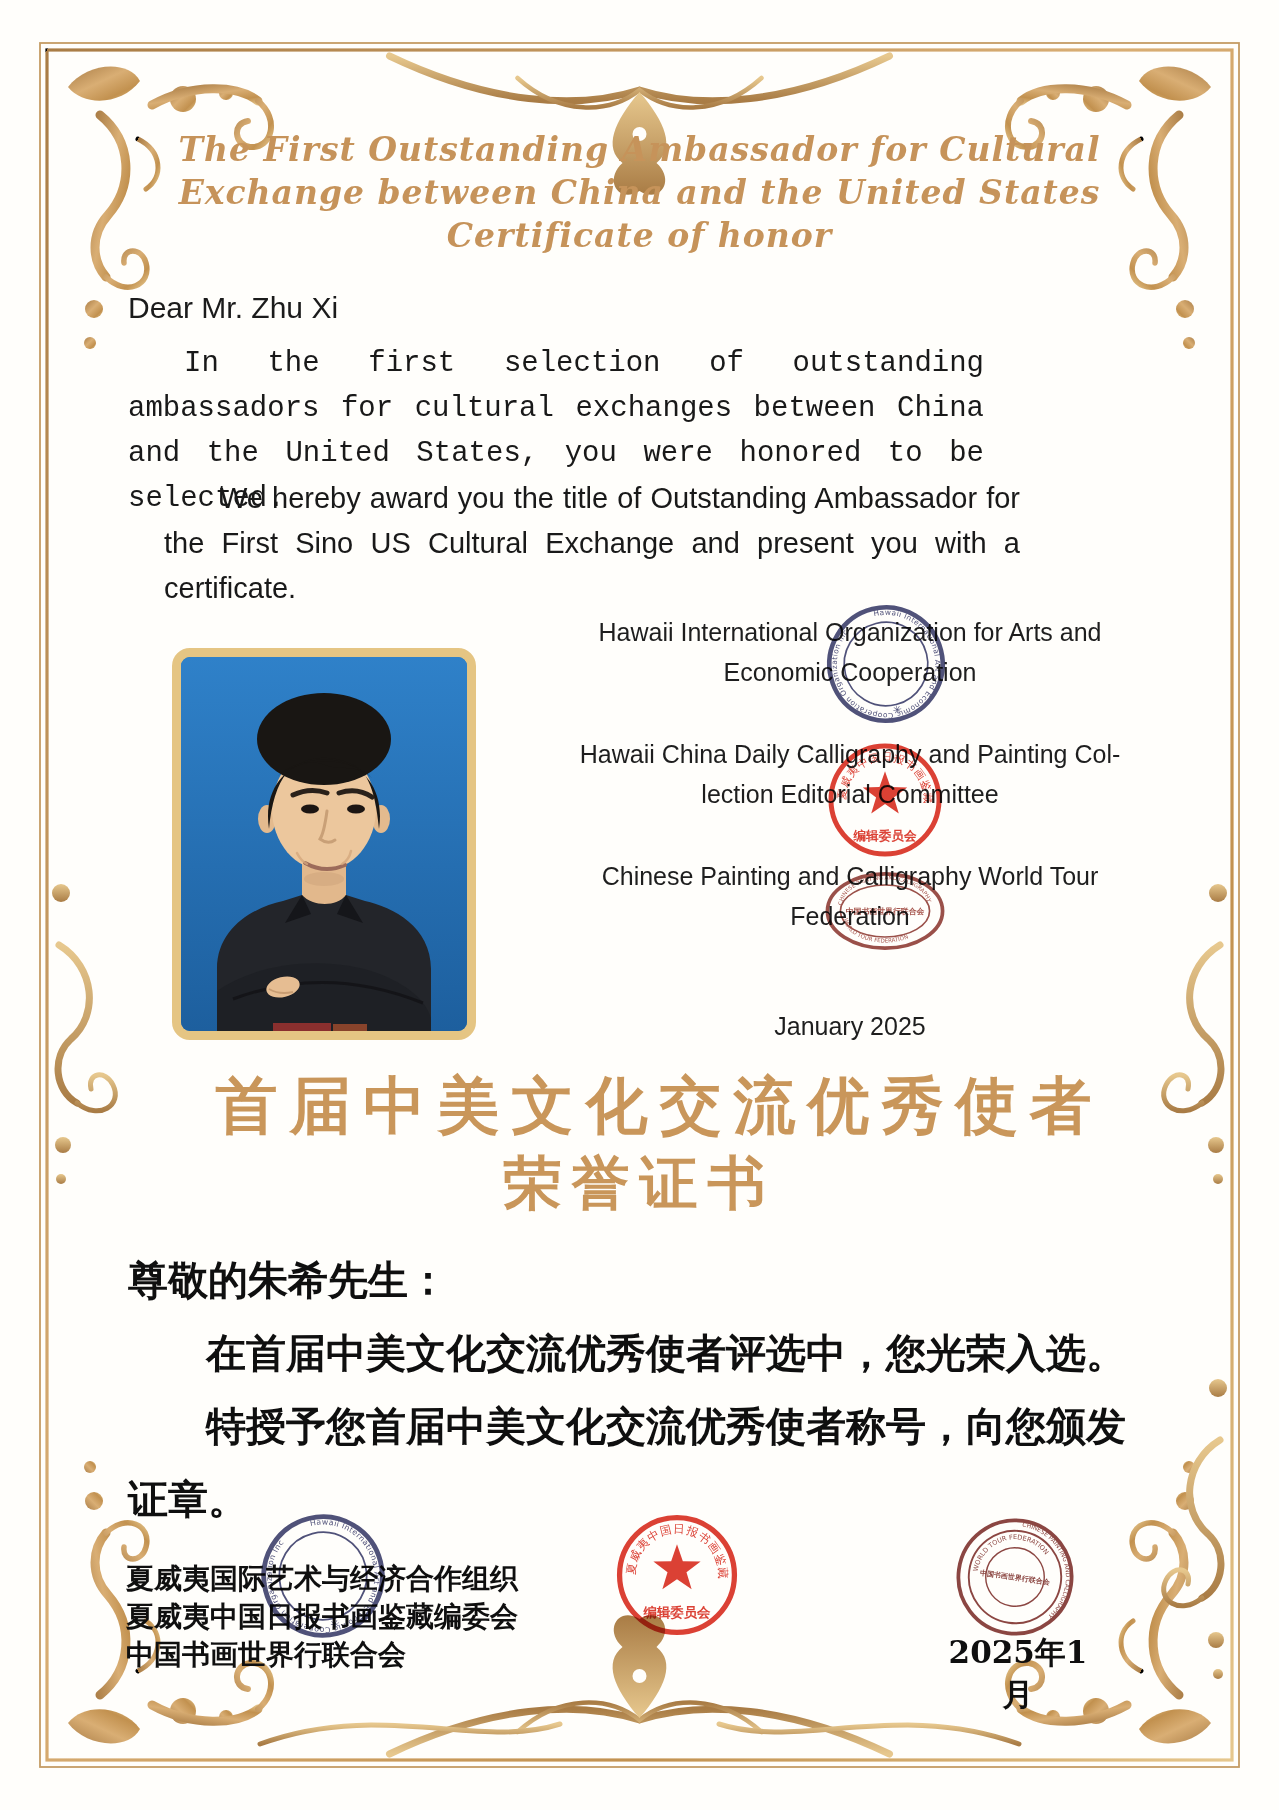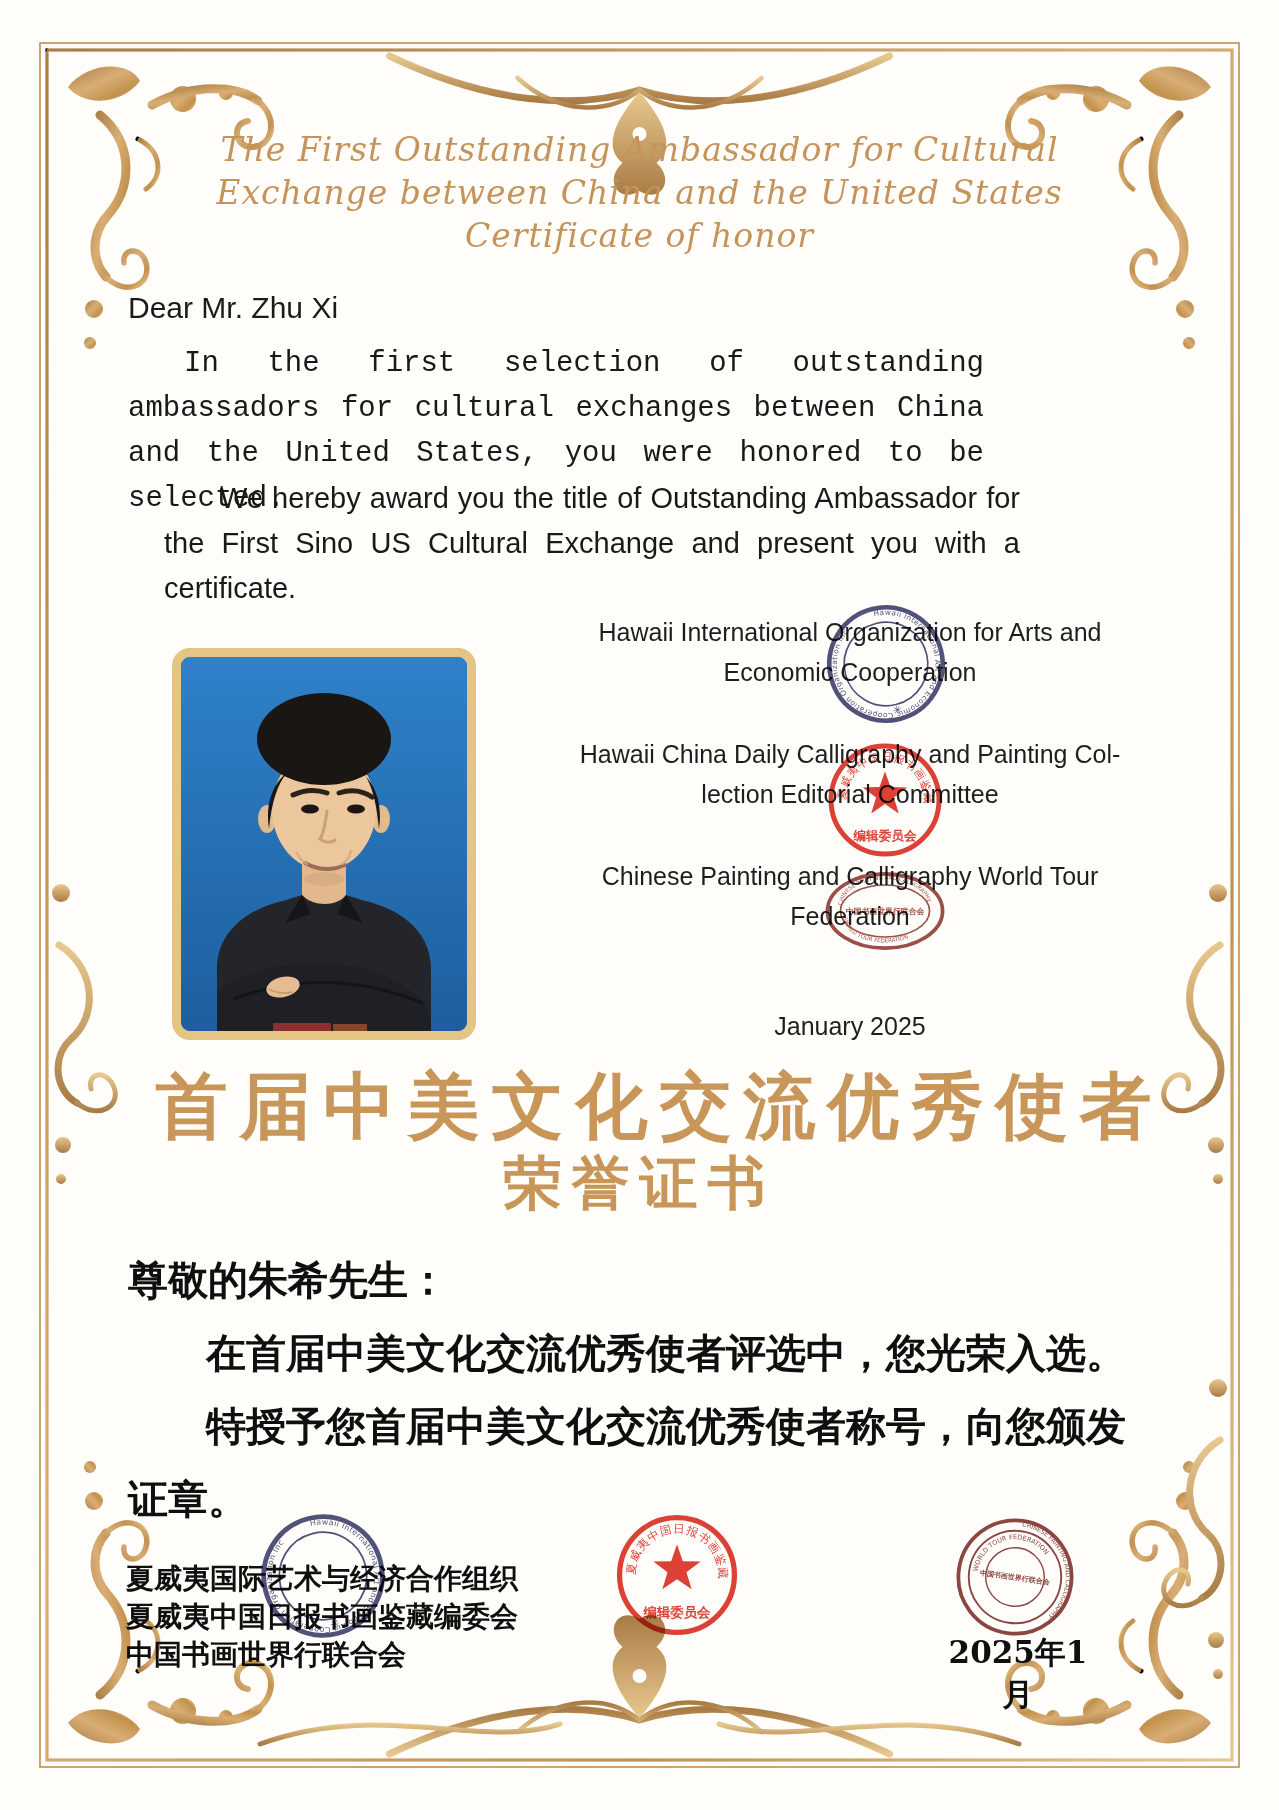--- a/index.html
+++ b/index.html
@@ -11,21 +11,21 @@
     overflow:hidden;
     font-family:"Liberation Sans",sans-serif;
     color:#1b1b1b;
   }
   svg{display:block;}
   .abs{position:absolute;}
   .border-art{position:absolute;left:0;top:0;pointer-events:none;}
 
   .title-en{
     left:0;right:0;top:128px;text-align:center;
-    font-family:"DejaVu Serif",serif;font-style:italic;font-weight:400;
+    font-family:"DejaVu Serif",serif;font-style:italic;font-weight:700;
     font-size:33px;line-height:43px;letter-spacing:1px;color:#c6935a;
   }
   .salutation-en{left:128px;top:291px;font-size:30px;}
   .para-en{
     left:128px;width:856px;font-size:29px;line-height:45px;
     text-align:justify;text-indent:56px;color:#191919;
   }
   .para-en-1{top:341px;font-family:Liberation Mono, monospace;}
   .para-en-2{top:476px;margin-left:36px;}
 
@@ -40,21 +40,21 @@
     font-size:25px;line-height:40px;color:#1e1e1e;
   }
   .org-en{margin-bottom:42px;}
   .date-en{margin-top:70px;}
 
   .title-zh{
     left:0;right:0;top:1066px;text-align:center;
     font-weight:bold;color:#c9965a;
     font-family:"DejaVu Sans",sans-serif;
   }
-  .title-zh .l1{font-size:72px;letter-spacing:12px;line-height:80px;padding-left:40px;}
+  .title-zh .l1{font-size:62px;letter-spacing:12px;line-height:80px;padding-left:40px;}
   .title-zh .l2{font-size:58px;letter-spacing:10px;line-height:74px;}
 
   .body-zh{
     left:128px;top:1243px;width:1034px;
     font-family:"DejaVu Serif",serif;font-weight:bold;color:#0f0f0f;
     font-size:40px;line-height:73px;
   }
   .body-zh .indent{padding-left:78px;}
 
   .footer-orgs{

